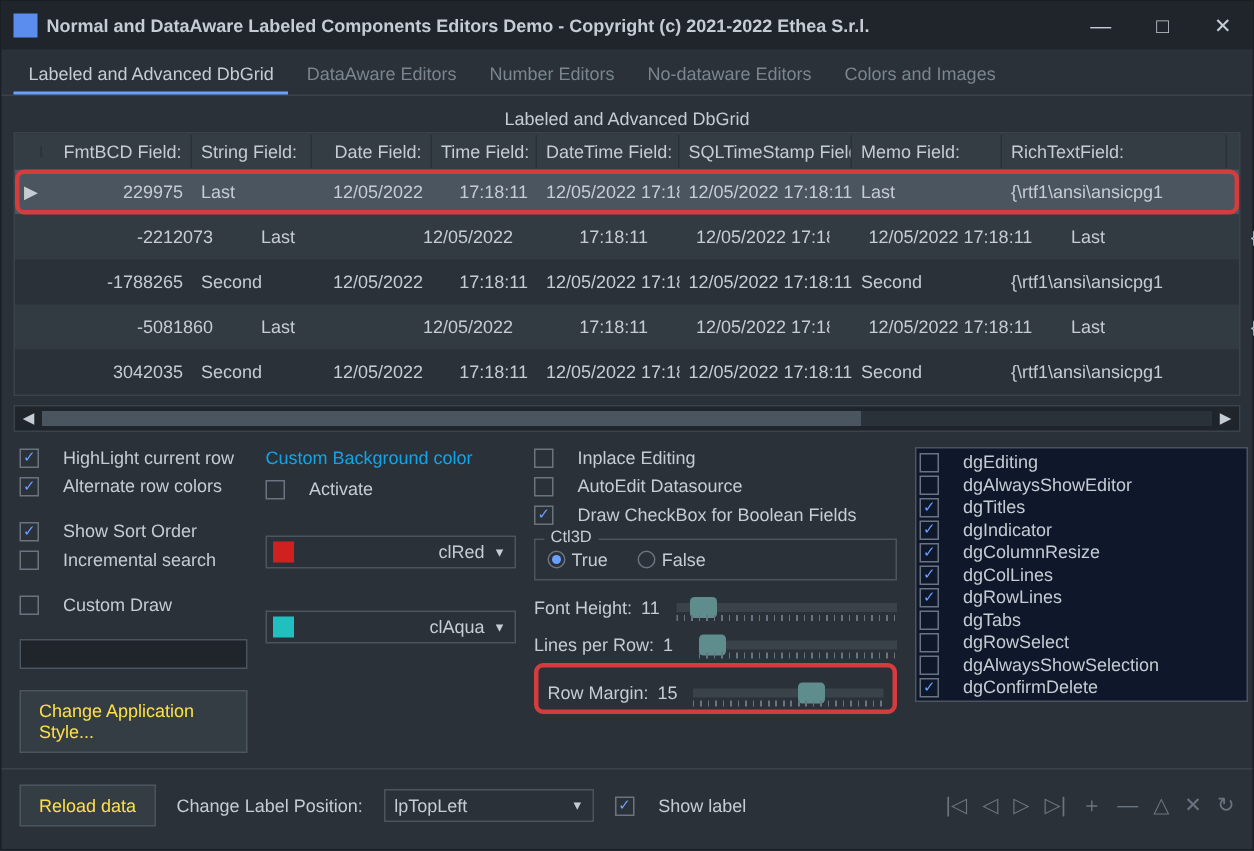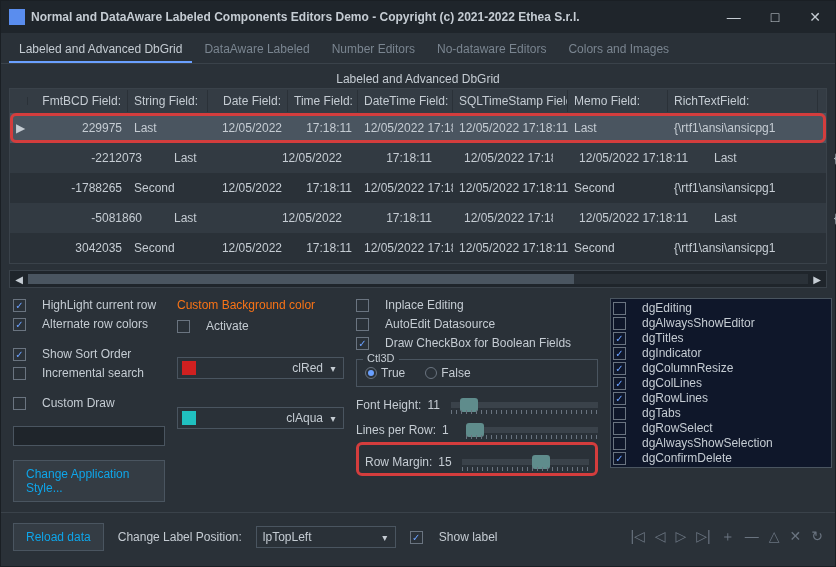--- a/index.html
+++ b/index.html
@@ -94,21 +94,21 @@
 .col { display: flex; flex-direction: column; gap: 5px; padding: 4px; }
 .chk { display: flex; align-items: center; gap: 16px; cursor: pointer; }
 .chk-box {
   width: 13px; height: 13px;
   border: 1px solid #6a7480;
   display: inline-flex; align-items: center; justify-content: center;
   font-size: 10px; color: #6aa0ff;
 }
 .chk-box.checked::after { content: "✓"; }
 
-.group-label { color: #f97316; font-size: 12px; margin-bottom: 2px; }
+.group-label { color: #0ea5e9; font-size: 12px; margin-bottom: 2px; }
 .color-combo {
   display: flex; align-items: center;
   border: 1px solid #4a5560; height: 22px;
   background: #2a3138;
 }
 .color-swatch { width: 14px; height: 14px; margin: 0 4px; }
 .color-combo .txt { flex: 1; padding-left: 2px; text-align: right; }
 .color-combo .dd { width: 20px; text-align: center; cursor: pointer; font-size: 10px; }
 
 .fieldset {
@@ -161,21 +161,21 @@
   background: #1f252b;
   border: 1px solid #4a5560;
   height: 20px;
   width: 100%;
 }
 .btn {
   background: #343c44;
   border: 1px solid #4a5560;
   padding: 6px 12px;
   cursor: pointer;
-  color: #0ea5e9;
+  color: #fde047;
   display: inline-block;
 }
 .bottom-bar {
   border-top: 1px solid #3a424a;
   margin-top: 6px;
   padding: 10px 12px;
   display: flex;
   align-items: center;
   gap: 14px;
 }
@@ -202,21 +202,21 @@
     <div class="title-text">Normal and DataAware Labeled Components Editors Demo - Copyright (c) 2021-2022 Ethea S.r.l.</div>
     <div class="win-btns">
       <span class="win-btn">—</span>
       <span class="win-btn">□</span>
       <span class="win-btn">✕</span>
     </div>
   </div>
 
   <div class="tabs">
     <div class="tab active">Labeled and Advanced DbGrid</div>
-    <div class="tab">DataAware Labeled</div>
+    <div class="tab">DataAware Editors</div>
     <div class="tab">Number Editors</div>
     <div class="tab">No-dataware Editors</div>
     <div class="tab">Colors and Images</div>
   </div>
 
   <div class="grid-area">
     <div class="grid-title">Labeled and Advanced DbGrid</div>
     <div class="grid">
       <div class="grid-header">
         <div class="cell indicator"></div>

